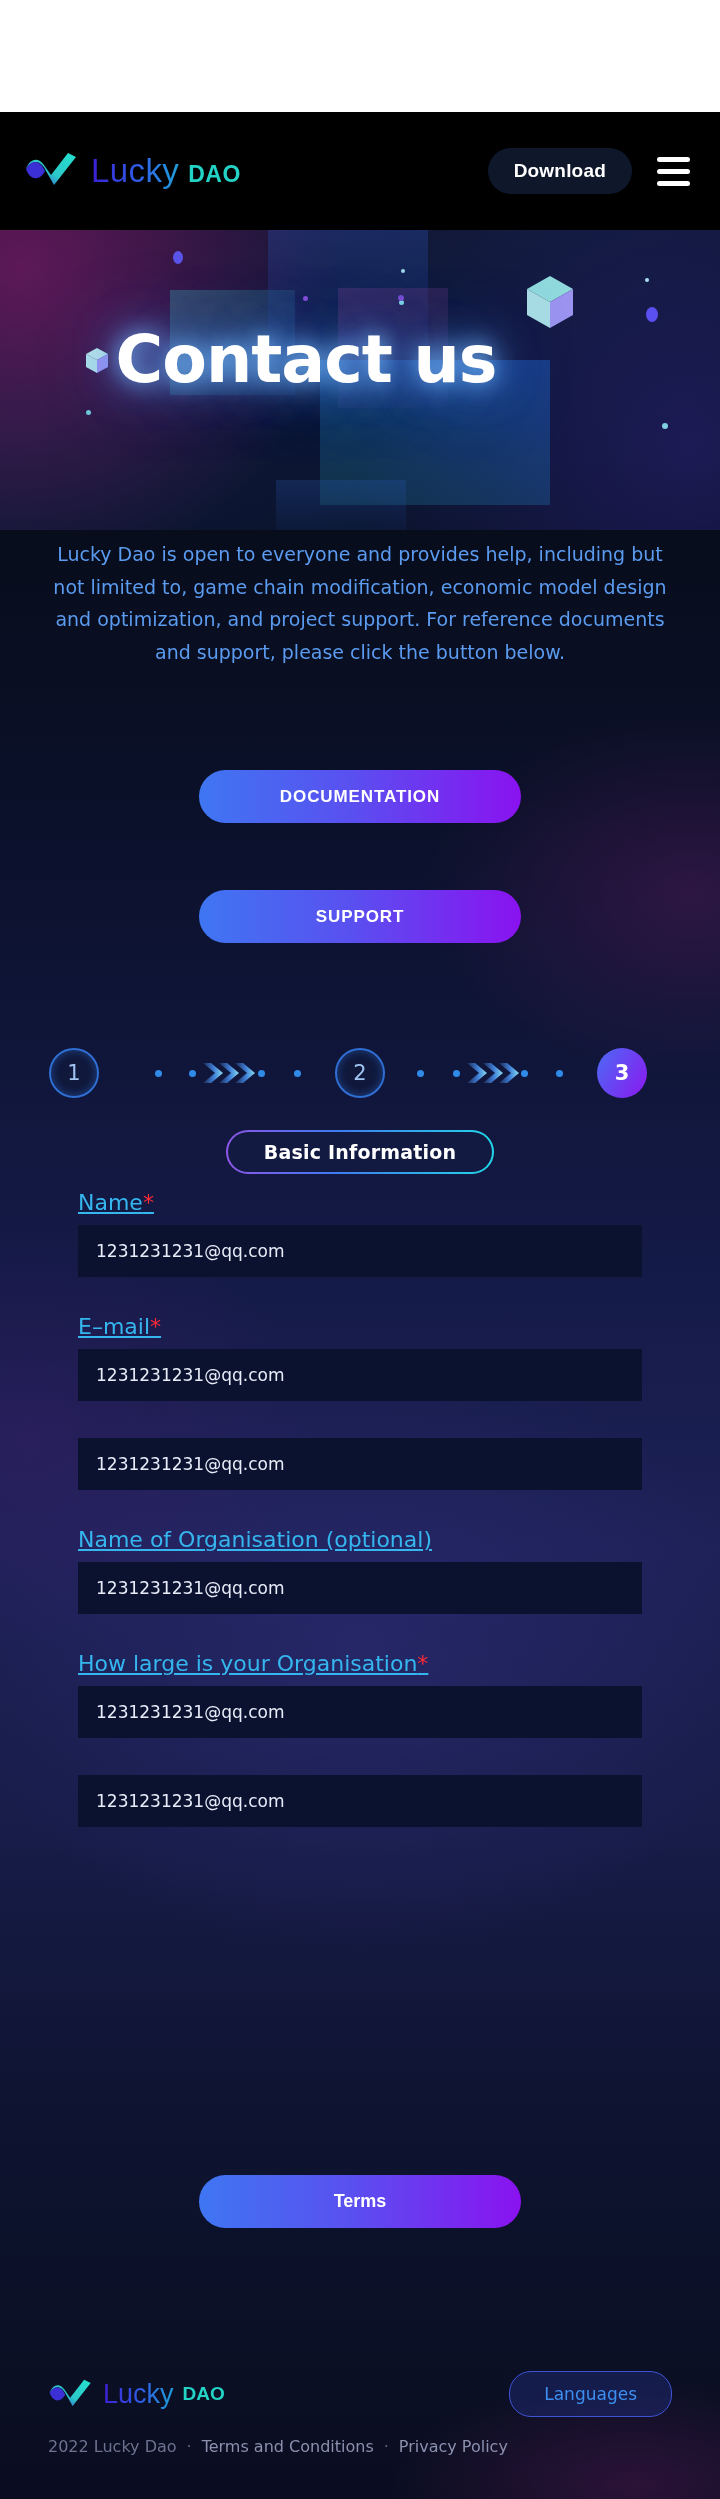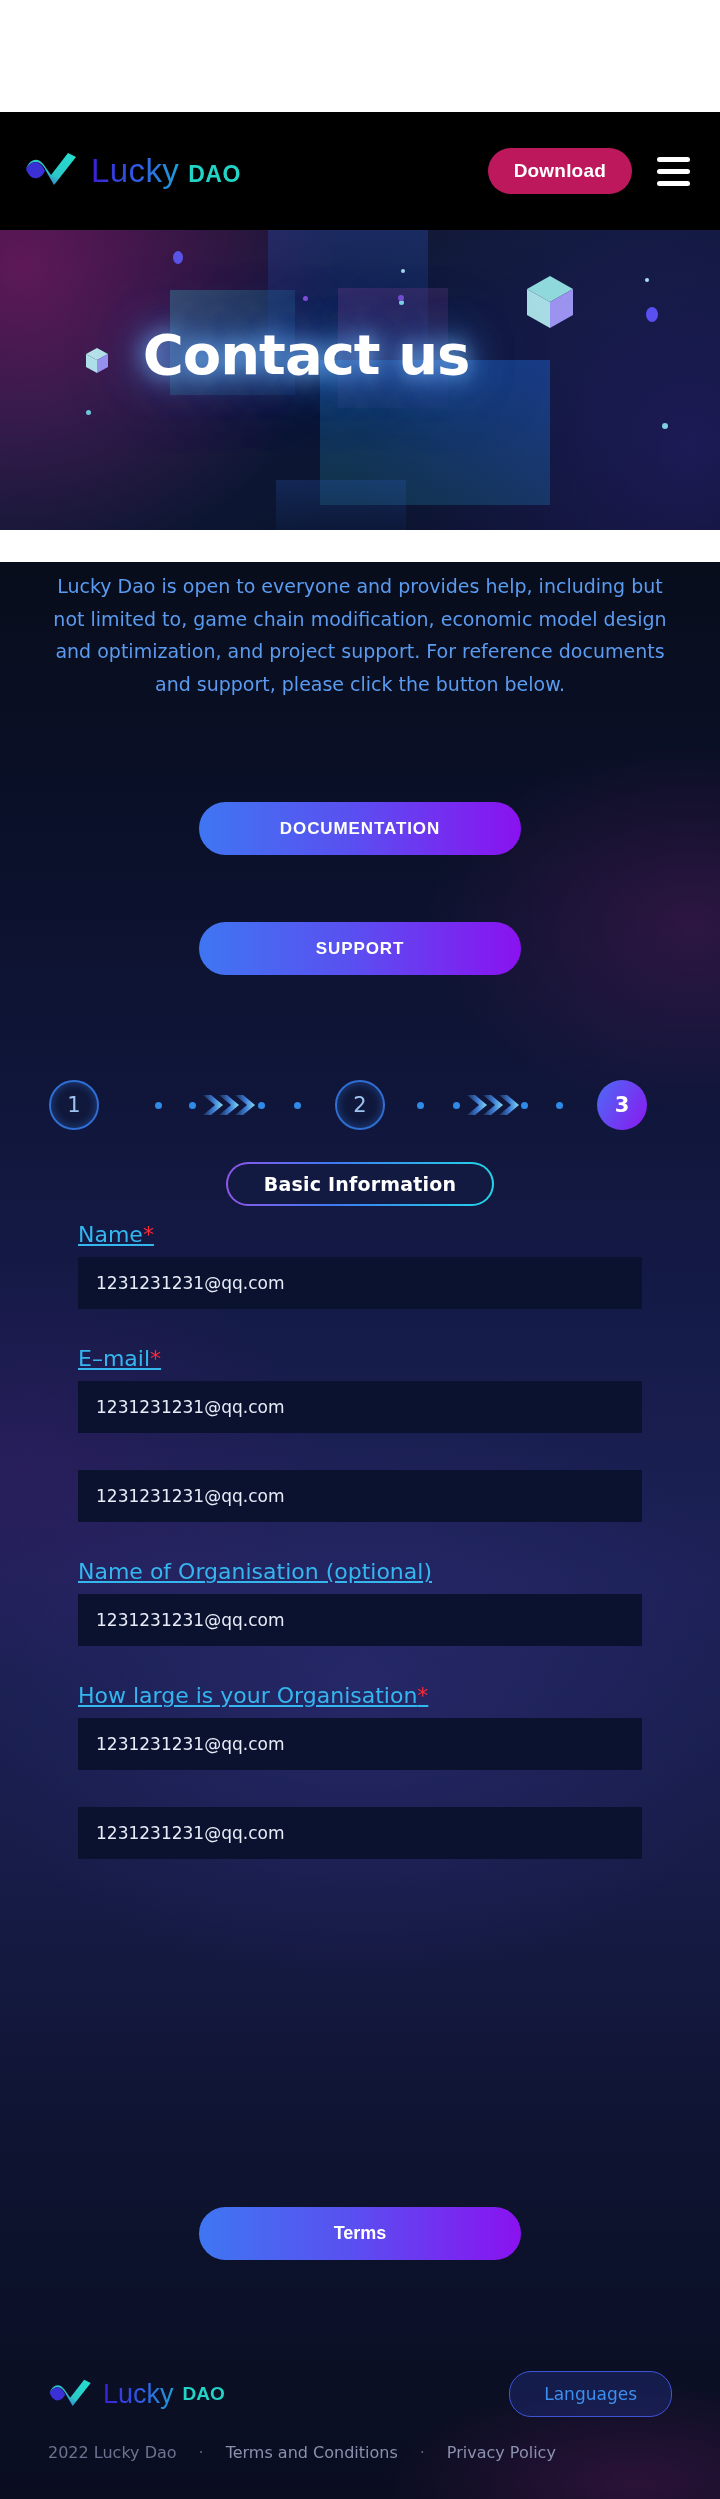--- a/index.html
+++ b/index.html
@@ -26,21 +26,21 @@
     font-size:33px; font-weight:400; letter-spacing:.4px;
     background:linear-gradient(90deg,#3b1fd4 0%,#2f5fe8 55%,#1e9fd8 100%);
     -webkit-background-clip:text; background-clip:text; color:transparent;
   }
   .brand-dao {
     font-size:23px; font-weight:700; letter-spacing:.5px;
     color:#22d3c6;
   }
   .header-spacer { flex:1; }
   .download-btn {
-    background:#be185d; color:#fff; border:none; border-radius:24px;
+    background:#0f172a; color:#fff; border:none; border-radius:24px;
     padding:0 26px; height:46px; font-size:19px; font-weight:700;
     font-family:"Liberation Sans", sans-serif; cursor:pointer; letter-spacing:.2px;
   }
   .hamburger { width:46px; height:46px; margin-left:18px; display:flex;
                flex-direction:column; justify-content:center; align-items:center; gap:7px; cursor:pointer;}
   .hamburger span { display:block; width:33px; height:5px; background:#fff; border-radius:3px; }
 
   
   .hero {
     position:absolute; left:0; top:230px; width:720px; height:300px;
@@ -53,35 +53,34 @@
   .sq { position:absolute; }
   .sq1 { left:170px; top:60px; width:125px; height:105px; background:linear-gradient(135deg, rgba(60,190,190,.30), rgba(30,90,170,.12)); }
   .sq2 { left:268px; top:-5px; width:160px; height:140px; background:linear-gradient(180deg, rgba(40,80,180,.34), rgba(30,60,140,.10)); }
   .sq3 { left:338px; top:58px; width:110px; height:120px; background:linear-gradient(160deg, rgba(120,60,140,.32), rgba(60,40,120,.08)); }
   .sq4 { left:320px; top:130px; width:230px; height:145px; background:linear-gradient(200deg, rgba(30,110,230,.40), rgba(40,180,180,.18)); }
   .sq5 { left:276px; top:250px; width:130px; height:60px; background:linear-gradient(180deg, rgba(40,90,190,.25), rgba(20,50,120,.05)); }
 
   .dot { position:absolute; border-radius:50%; }
   .hero-title {
     position:absolute; left:0; top:92px; width:612px; text-align:center;
-    font-size:56px; font-weight:800; color:#ffffff; letter-spacing:-1px;
+    font-size:65px; font-weight:800; color:#ffffff; letter-spacing:-1px;
     text-shadow:0 0 22px rgba(120,190,255,.95), 0 0 44px rgba(80,150,255,.8), 0 0 76px rgba(60,120,255,.55);
     font-family:"DejaVu Sans", sans-serif;
   }
   .cube { position:absolute; }
 
   
   .main {
     position:absolute; left:0; top:530px; width:720px; height:1813px;
     background:
       radial-gradient(ellipse 380px 260px at 96% 20%, rgba(120,30,110,.30) 0%, rgba(120,30,110,0) 70%),
       radial-gradient(ellipse 420px 300px at 4% 50%, rgba(90,30,130,.22) 0%, rgba(90,30,130,0) 70%),
       radial-gradient(ellipse 560px 420px at 50% 62%, rgba(46,46,120,.55) 0%, rgba(30,30,80,0) 72%),
       linear-gradient(180deg,#080d1c 0%,#0a1028 14%,#141a46 40%,#1d2157 56%,#171c48 72%,#0e1330 88%,#0b1026 100%);
-    margin-top: 32px;
   }
   .desc {
     position:absolute; left:0; top:8px; width:720px; padding:0 44px;
     text-align:center; color:#5b9bf0; font-size:19px; line-height:1.72;
     font-family:"DejaVu Sans", sans-serif;
   }
 
   .cta {
     position:absolute; left:199px; width:322px; height:53px; border-radius:27px;
     border:none; color:#fff; font-weight:700; font-size:17px; letter-spacing:.9px;
@@ -151,22 +150,22 @@
   .f-lucky { font-size:27px;
     background:linear-gradient(90deg,#3b1fd4 0%,#2f5fe8 55%,#1e9fd8 100%);
     -webkit-background-clip:text; background-clip:text; color:transparent; }
   .f-dao { font-size:19px; font-weight:700; color:#22d3c6; }
   .lang-btn {
     margin-left:auto; background:rgba(30,40,110,.55); border:1.5px solid #3e54d8;
     color:#3b8ff0; border-radius:22px; padding:4px 34px; height:46px;
     font-size:17px; cursor:pointer; font-family:"DejaVu Sans", sans-serif;
   }
   .footer-links {
-    margin-top:26px; color:#6d7290; font-size:16px;
-    display:flex; align-items:center; gap:22px;
+    margin-top:20px; color:#6d7290; font-size:16px;
+    display:flex; align-items:center; gap:10px;
     font-family:"DejaVu Sans", sans-serif;
   }
   .footer-links .sep { color:#5a5f7c; }
   .footer-links a { color:#8b90ae; text-decoration:none; cursor:pointer; }
 </style>
 </head>
 <body>
 
 <div id="page">
 

